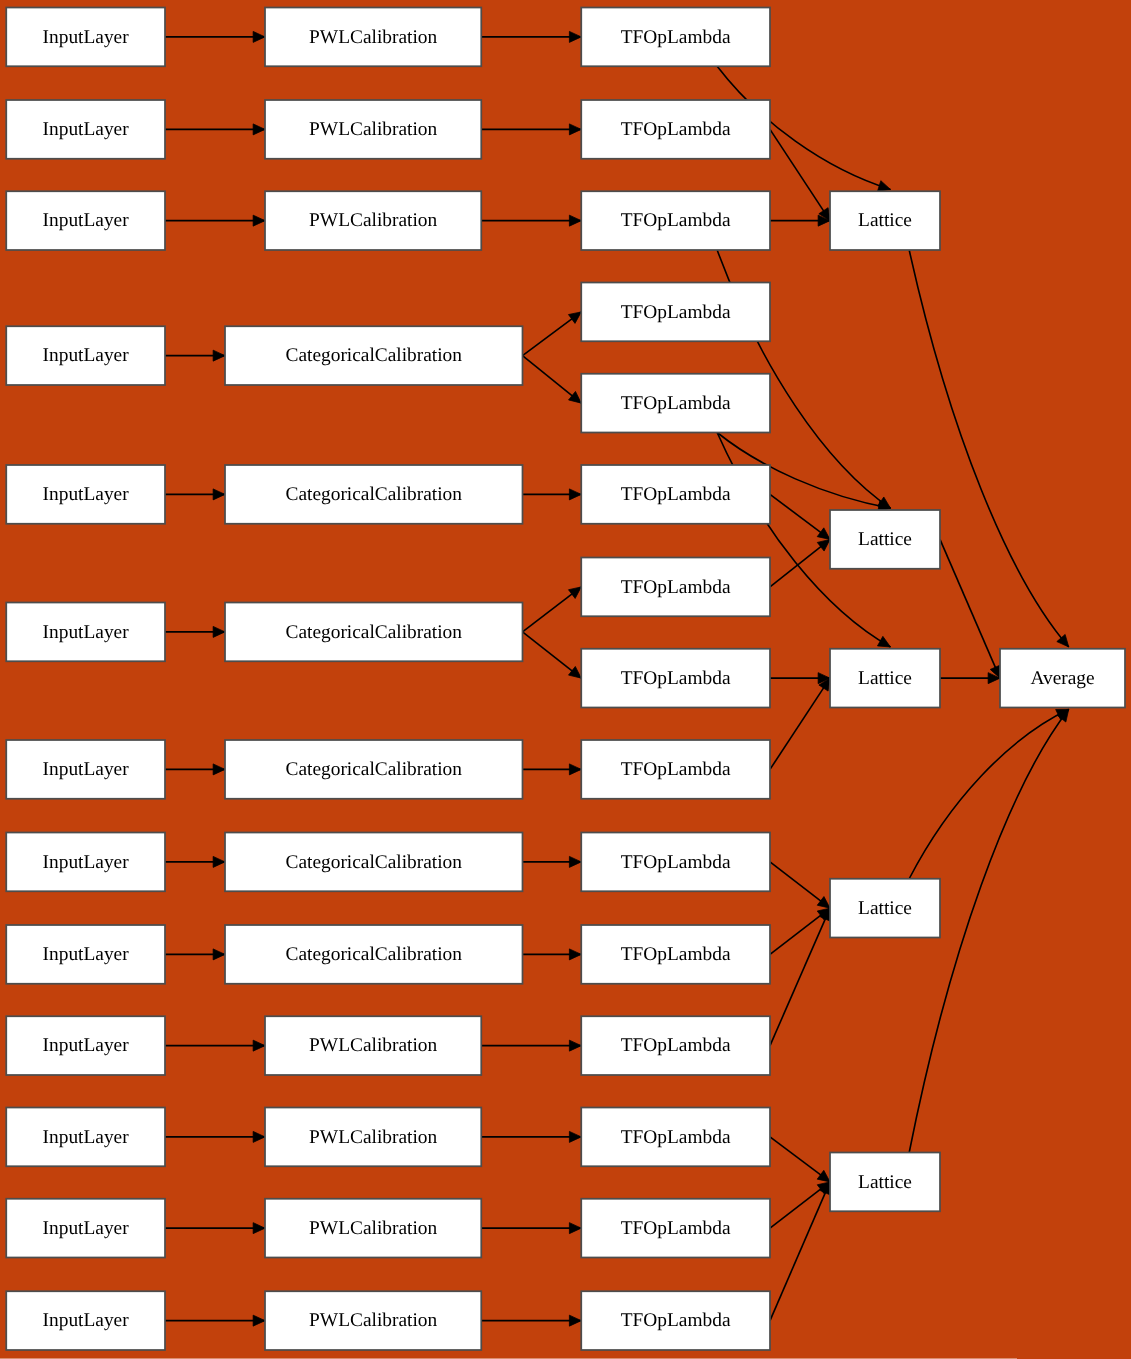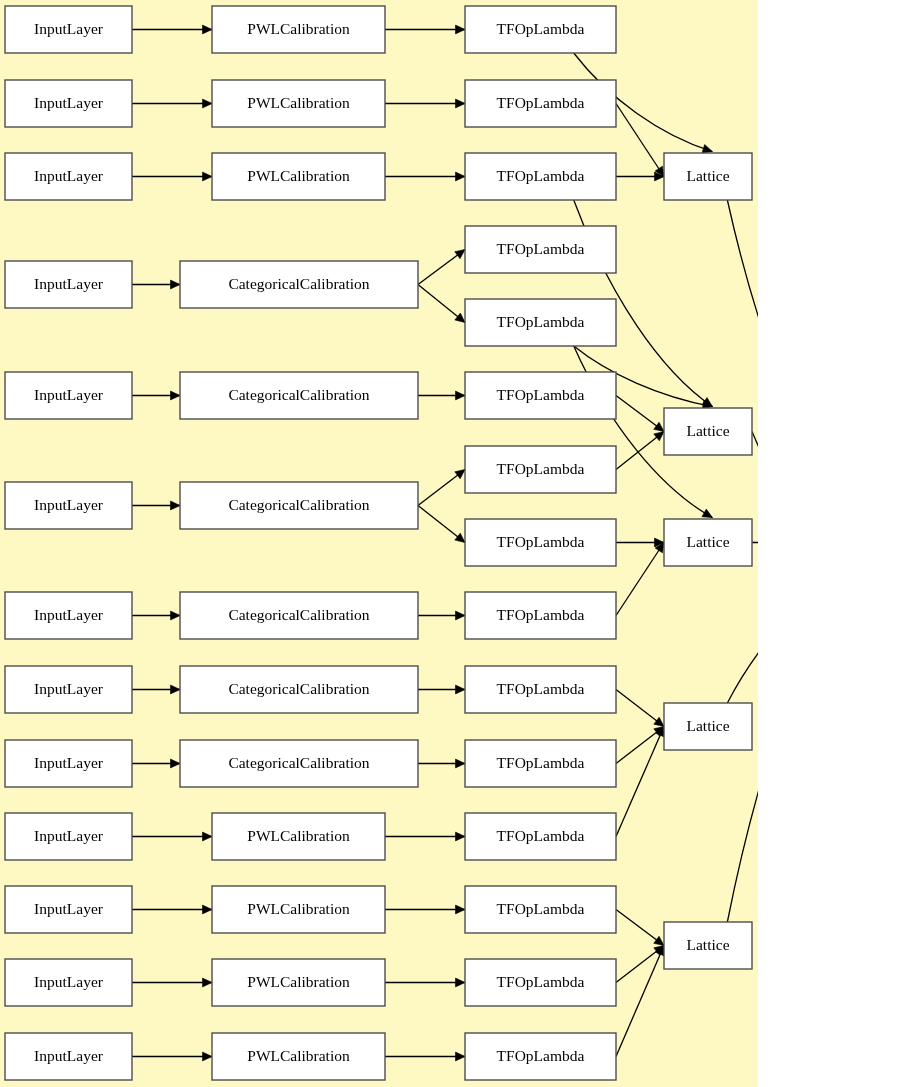--- a/index.html
+++ b/index.html
@@ -2,23 +2,23 @@
 <html><head>
 <meta charset="utf-8">
 <style>
   html, body {
     margin: 0;
     padding: 0;
     background: #ffffff;
   }
   #diagram-root {
     position: relative;
-    width: 758px;
+    width: 905px;
     height: 1087px;
-    background: #fef9c3;
+    background: #c2410c;
     font-family: "Liberation Serif", "DejaVu Serif", serif;
     overflow: hidden;
   }
   #graph-svg {
     display: block;
     width: 905px;
     height: 1087px;
   }
   .node-rect {
     fill: #ffffff;

